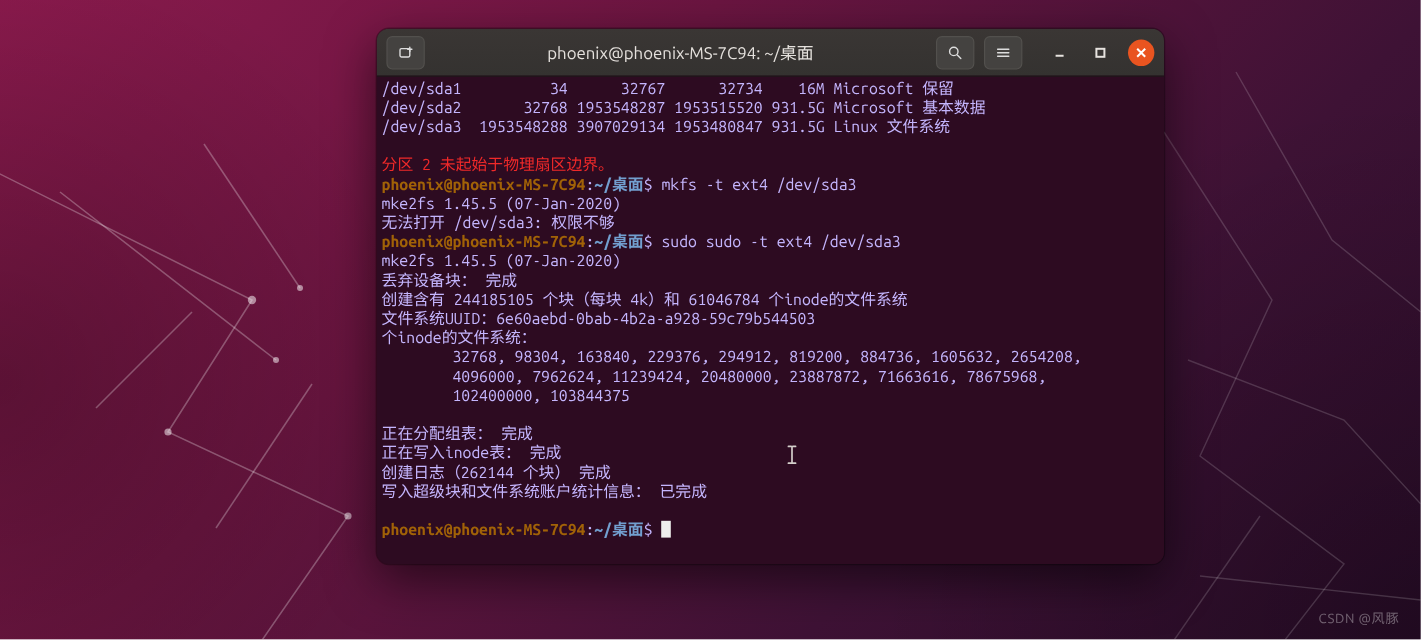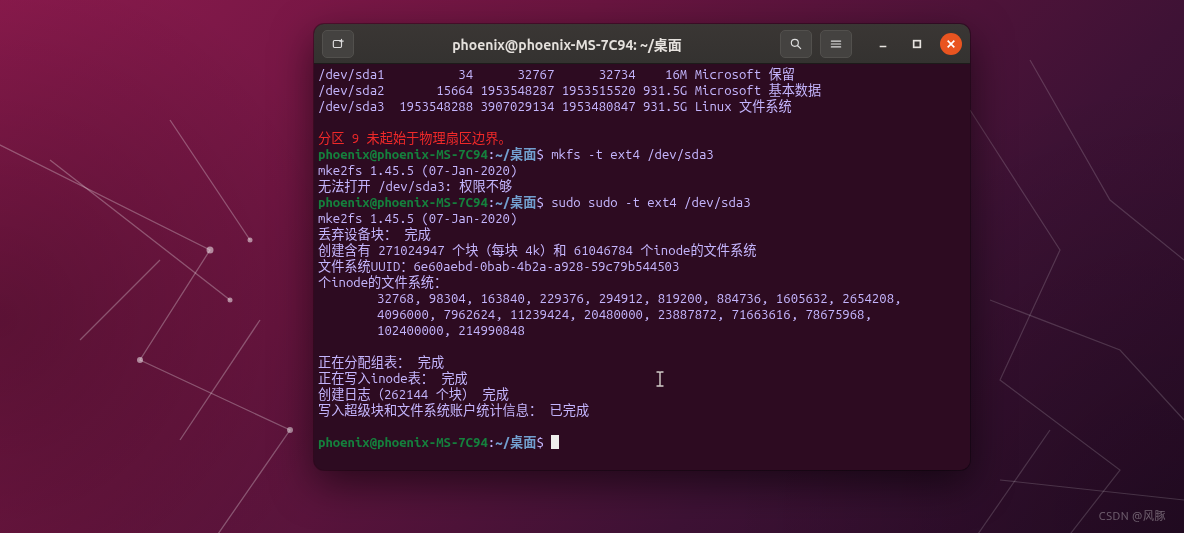--- a/index.html
+++ b/index.html
@@ -40,21 +40,21 @@
     padding: 0 8px;
     color: #e5e1dd;
   }
   .titlebar .left, .titlebar .right {
     display: flex; align-items: center; gap: 8px;
   }
   .titlebar .center {
     flex: 1;
     text-align: center;
     font-size: 14px;
-    font-weight: 700;
+    font-weight: 400;
     white-space: nowrap;
     overflow: hidden;
     text-overflow: ellipsis;
     padding: 0 6px;
   }
   .tb-btn {
     width: 32px; height: 28px;
     border-radius: 5px;
     background: #444240;
     border: 1px solid #52504d;
@@ -81,21 +81,21 @@
     background: #2d0b21;
     color: #ffffff;
     font-family: "Ubuntu Mono", "DejaVu Sans Mono", "Noto Sans Mono CJK SC", monospace;
     font-size: 13.2px;
     line-height: 16px;
     padding: 2px 4px 4px 4px;
     white-space: pre;
     overflow: hidden;
   }
   .c-red    { color: #ef2929; }
-  .c-green  { color: #15803d; font-weight: bold; }
+  .c-green  { color: #a16207; font-weight: bold; }
   .c-blue   { color: #729fcf; font-weight: bold; text-align: center; }
   .c-white  { color: #c4b5fd; }
   .cursor {
     display: inline-block;
     width: 8px; height: 14px;
     background: #eeeeec;
     vertical-align: -2px;
   }
   .ibeam {
     position: absolute;
@@ -177,36 +177,36 @@
           <div class="win-circle close">
             <svg viewBox="0 0 12 12">
                 <path d="M2 2l8 8M10 2l-8 8"></path>
               </svg>
           </div>
         </div>
       </div>
     </div>
 
     <div class="terminal"><span class="c-white">/dev/sda1          34      32767      32734    16M Microsoft 保留</span>
-<span class="c-white">/dev/sda2       15664 1953548287 1953515520 931.5G Microsoft 基本数据</span>
+<span class="c-white">/dev/sda2       32768 1953548287 1953515520 931.5G Microsoft 基本数据</span>
 <span class="c-white">/dev/sda3  1953548288 3907029134 1953480847 931.5G Linux 文件系统</span>
 <span></span>
-<span class="c-red">分区 9 未起始于物理扇区边界。</span>
+<span class="c-red">分区 2 未起始于物理扇区边界。</span>
 <span class="c-green">phoenix@phoenix-MS-7C94</span><span class="c-white">:</span><span class="c-blue">~/桌面</span><span class="c-white">$ </span><span class="c-white">mkfs -t ext4 /dev/sda3</span>
 <span class="c-white">mke2fs 1.45.5 (07-Jan-2020)</span>
 <span class="c-white">无法打开 /dev/sda3: 权限不够</span>
 <span class="c-green">phoenix@phoenix-MS-7C94</span><span class="c-white">:</span><span class="c-blue">~/桌面</span><span class="c-white">$ </span><span class="c-white">sudo sudo -t ext4 /dev/sda3</span>
 <span class="c-white">mke2fs 1.45.5 (07-Jan-2020)</span>
 <span class="c-white">丢弃设备块： 完成                            </span>
-<span class="c-white">创建含有 271024947 个块（每块 4k）和 61046784 个inode的文件系统</span>
+<span class="c-white">创建含有 244185105 个块（每块 4k）和 61046784 个inode的文件系统</span>
 <span class="c-white">文件系统UUID：6e60aebd-0bab-4b2a-a928-59c79b544503</span>
 <span class="c-white">个inode的文件系统：</span>
 <span class="c-white">        32768, 98304, 163840, 229376, 294912, 819200, 884736, 1605632, 2654208,</span>
 <span class="c-white">        4096000, 7962624, 11239424, 20480000, 23887872, 71663616, 78675968,</span>
-<span class="c-white">        102400000, 214990848</span>
+<span class="c-white">        102400000, 103844375</span>
 <span></span>
 <span class="c-white">正在分配组表： 完成                            </span>
 <span class="c-white">正在写入inode表： 完成                            </span>
 <span class="c-white">创建日志（262144 个块） 完成</span>
 <span class="c-white">写入超级块和文件系统账户统计信息： 已完成</span>
 <span></span>
 <span class="c-green">phoenix@phoenix-MS-7C94</span><span class="c-white">:</span><span class="c-blue">~/桌面</span><span class="c-white">$ </span><span class="cursor"></span></div>
 
     <div class="ibeam" style="left:340px; top:346px;">
       <svg viewBox="0 0 12 18">

